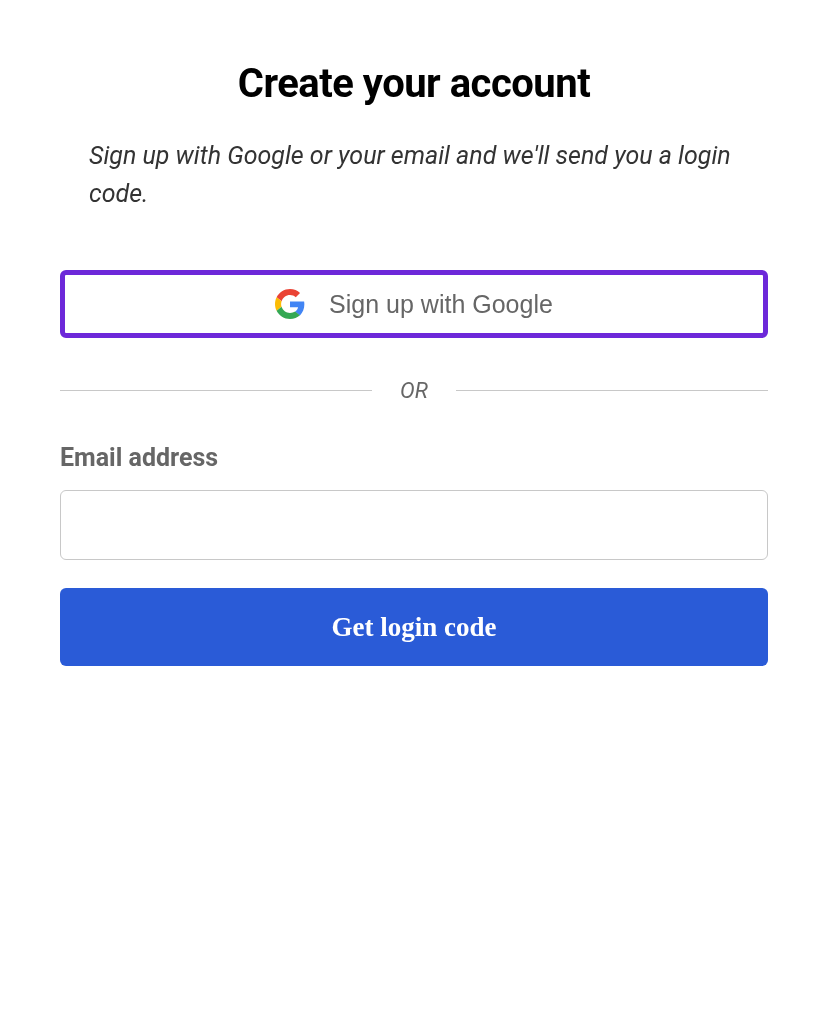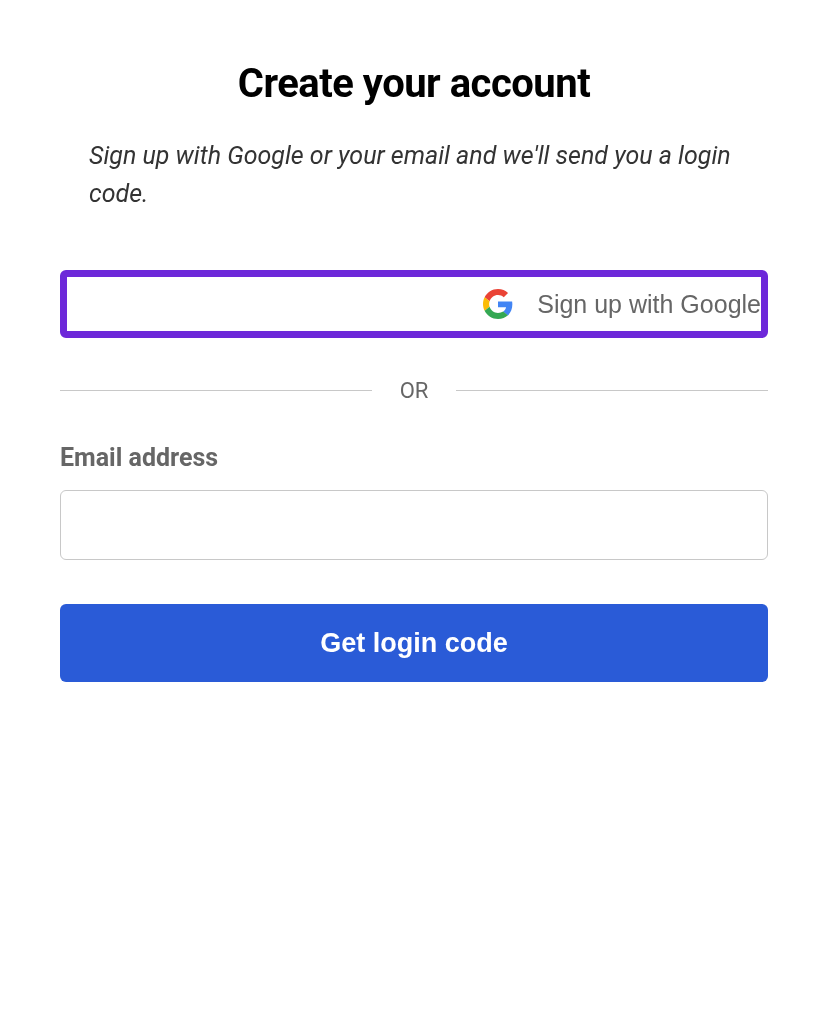--- a/index.html
+++ b/index.html
@@ -35,25 +35,25 @@
       text-align: left;
       line-height: 1.5;
       margin-bottom: 58px;
       max-width: 650px;
       font-style: italic;
     }
     .google-button {
       width: 100%;
       height: 68px;
       background: #ffffff;
-      border: 7px solid #6d28d9;
+      border: 5px solid #6d28d9;
       border-radius: 6px;
       display: flex;
       align-items: center;
-      justify-content: flex-end;
+      justify-content: center;
       gap: 24px;
       cursor: pointer;
       font-size: 25px;
       font-weight: 500;
       color: #666666;
     }
     .google-icon {
       width: 30px;
       height: 30px;
       flex-shrink: 0;
@@ -67,20 +67,21 @@
     .divider-line {
       flex: 1;
       height: 1px;
       background: #c8c8c8;
     }
     .divider-text {
       padding: 0 28px;
       font-size: 22px;
       color: #666666;
       font-weight: 400;
+      font-style: italic;
     }
     .form-label {
       width: 100%;
       text-align: left;
       font-size: 25px;
       color: #666666;
       font-weight: 700;
       margin-bottom: 18px;
     }
     .email-input {
@@ -96,21 +97,22 @@
     .submit-button {
       width: 100%;
       height: 78px;
       background: #2a5bd7;
       border: none;
       border-radius: 6px;
       color: #ffffff;
       font-size: 27px;
       font-weight: 600;
       cursor: pointer;
-      margin-top: 44px;
+      margin-top: 28px;
+      font-family: Liberation Serif, serif;
     }
     .footer-text {
       margin-top: 40px;
       font-size: 22px;
       color: #666666;
       text-align: center;
     }
     .login-link {
       color: #2a5bd7;
       text-decoration: underline;

